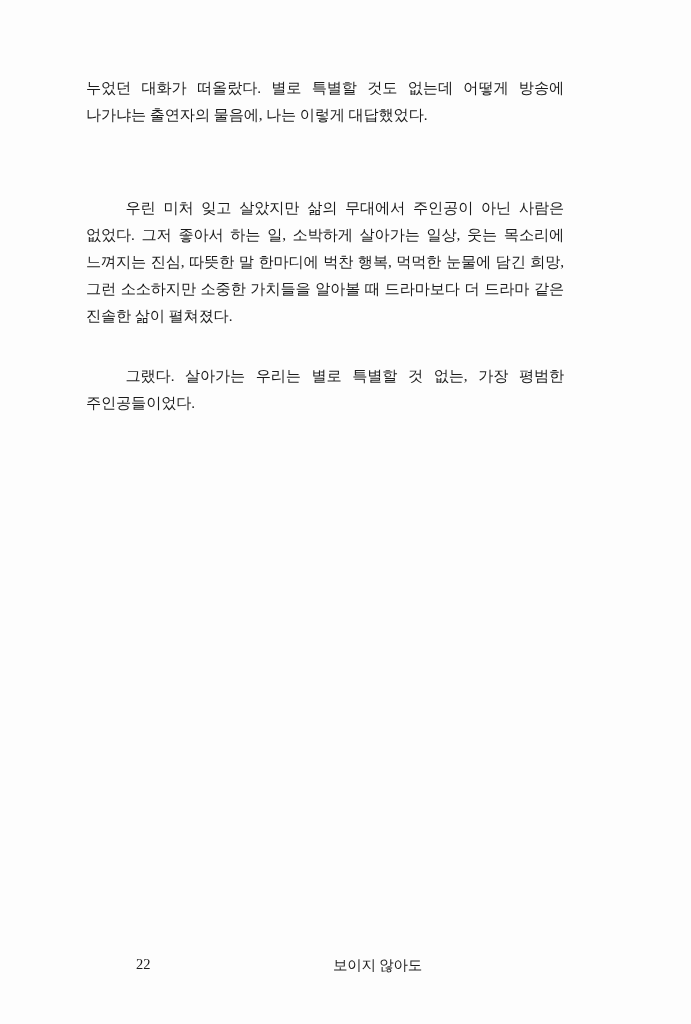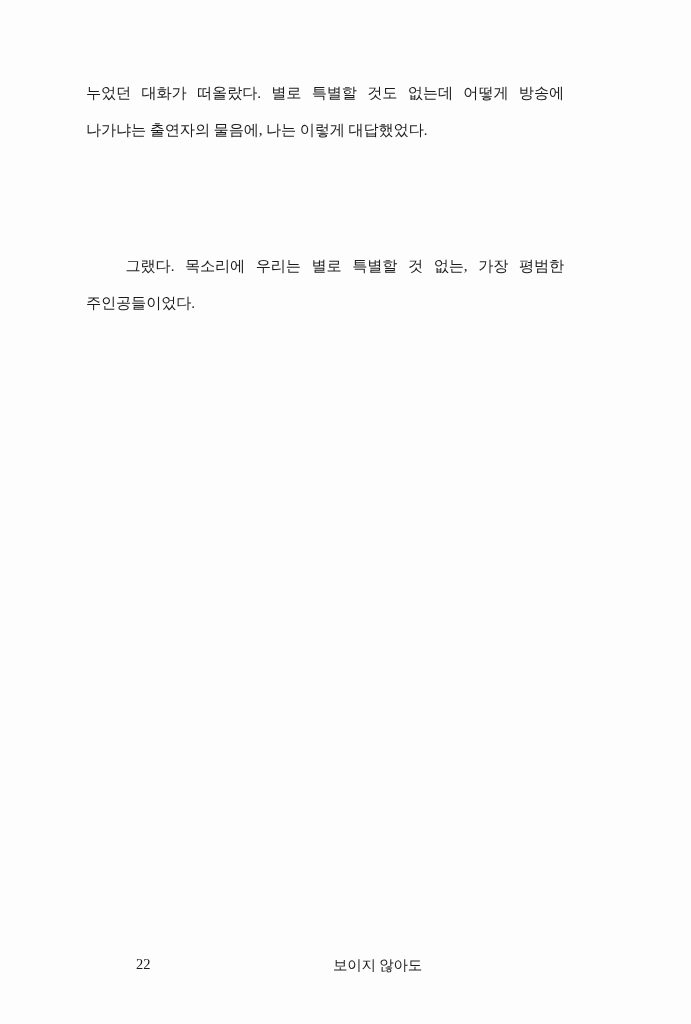--- a/index.html
+++ b/index.html
@@ -22,21 +22,21 @@
   }
   .content {
     position: absolute;
     left: 86px;
     top: 74px;
     width: 478px;
   }
   p.para {
     margin: 0;
     font-size: 15.2px;
-    line-height: 37px;
+    line-height: 27px;
     letter-spacing: -0.15px;
     color: #1b1b1b;
     text-align: justify;
     text-justify: inter-character;
     word-break: keep-all;
   }
   p.indent {
     text-indent: 2.6em;
   }
   .gap-lg {
@@ -76,22 +76,23 @@
 </style>
 </head>
 <body>
 
 <div class="page">
 
   <div class="content">
     <p class="para">누었던 대화가 떠올랐다. 별로 특별할 것도 없는데 어떻게 방송에 나가냐는 출연자의 물음에, 나는 이렇게 대답했었다.</p>
     <div class="gap-lg"></div>
     <div class="gap-lg"></div>
+    <p class="para indent">우린 미처 잊고 살았지만 삶의 무대에서 주인공이 아닌 사람은 없었다. 그저 좋아서 하는 일, 소박하게 살아가는 일상, 웃는 목소리에 느껴지는 진심, 따뜻한 말 한마디에 벅찬 행복, 먹먹한 눈물에 담긴 희망, 그런 소소하지만 소중한 가치들을 알아볼 때 드라마보다 더 드라마 같은 진솔한 삶이 펼쳐졌다.</p>
     <div class="gap-md"></div>
-    <p class="para indent">그랬다. 목소리에 우리는 별로 특별할 것 없는, 가장 평범한 주인공들이었다.</p>
+    <p class="para indent">그랬다. 살아가는 우리는 별로 특별할 것 없는, 가장 평범한 주인공들이었다.</p>
   </div>
 
   <div class="footer">
     <div class="page-number">22</div>
     <div class="running-title">보이지 않아도</div>
   </div>
 
 </div>
 
 </body></html>

